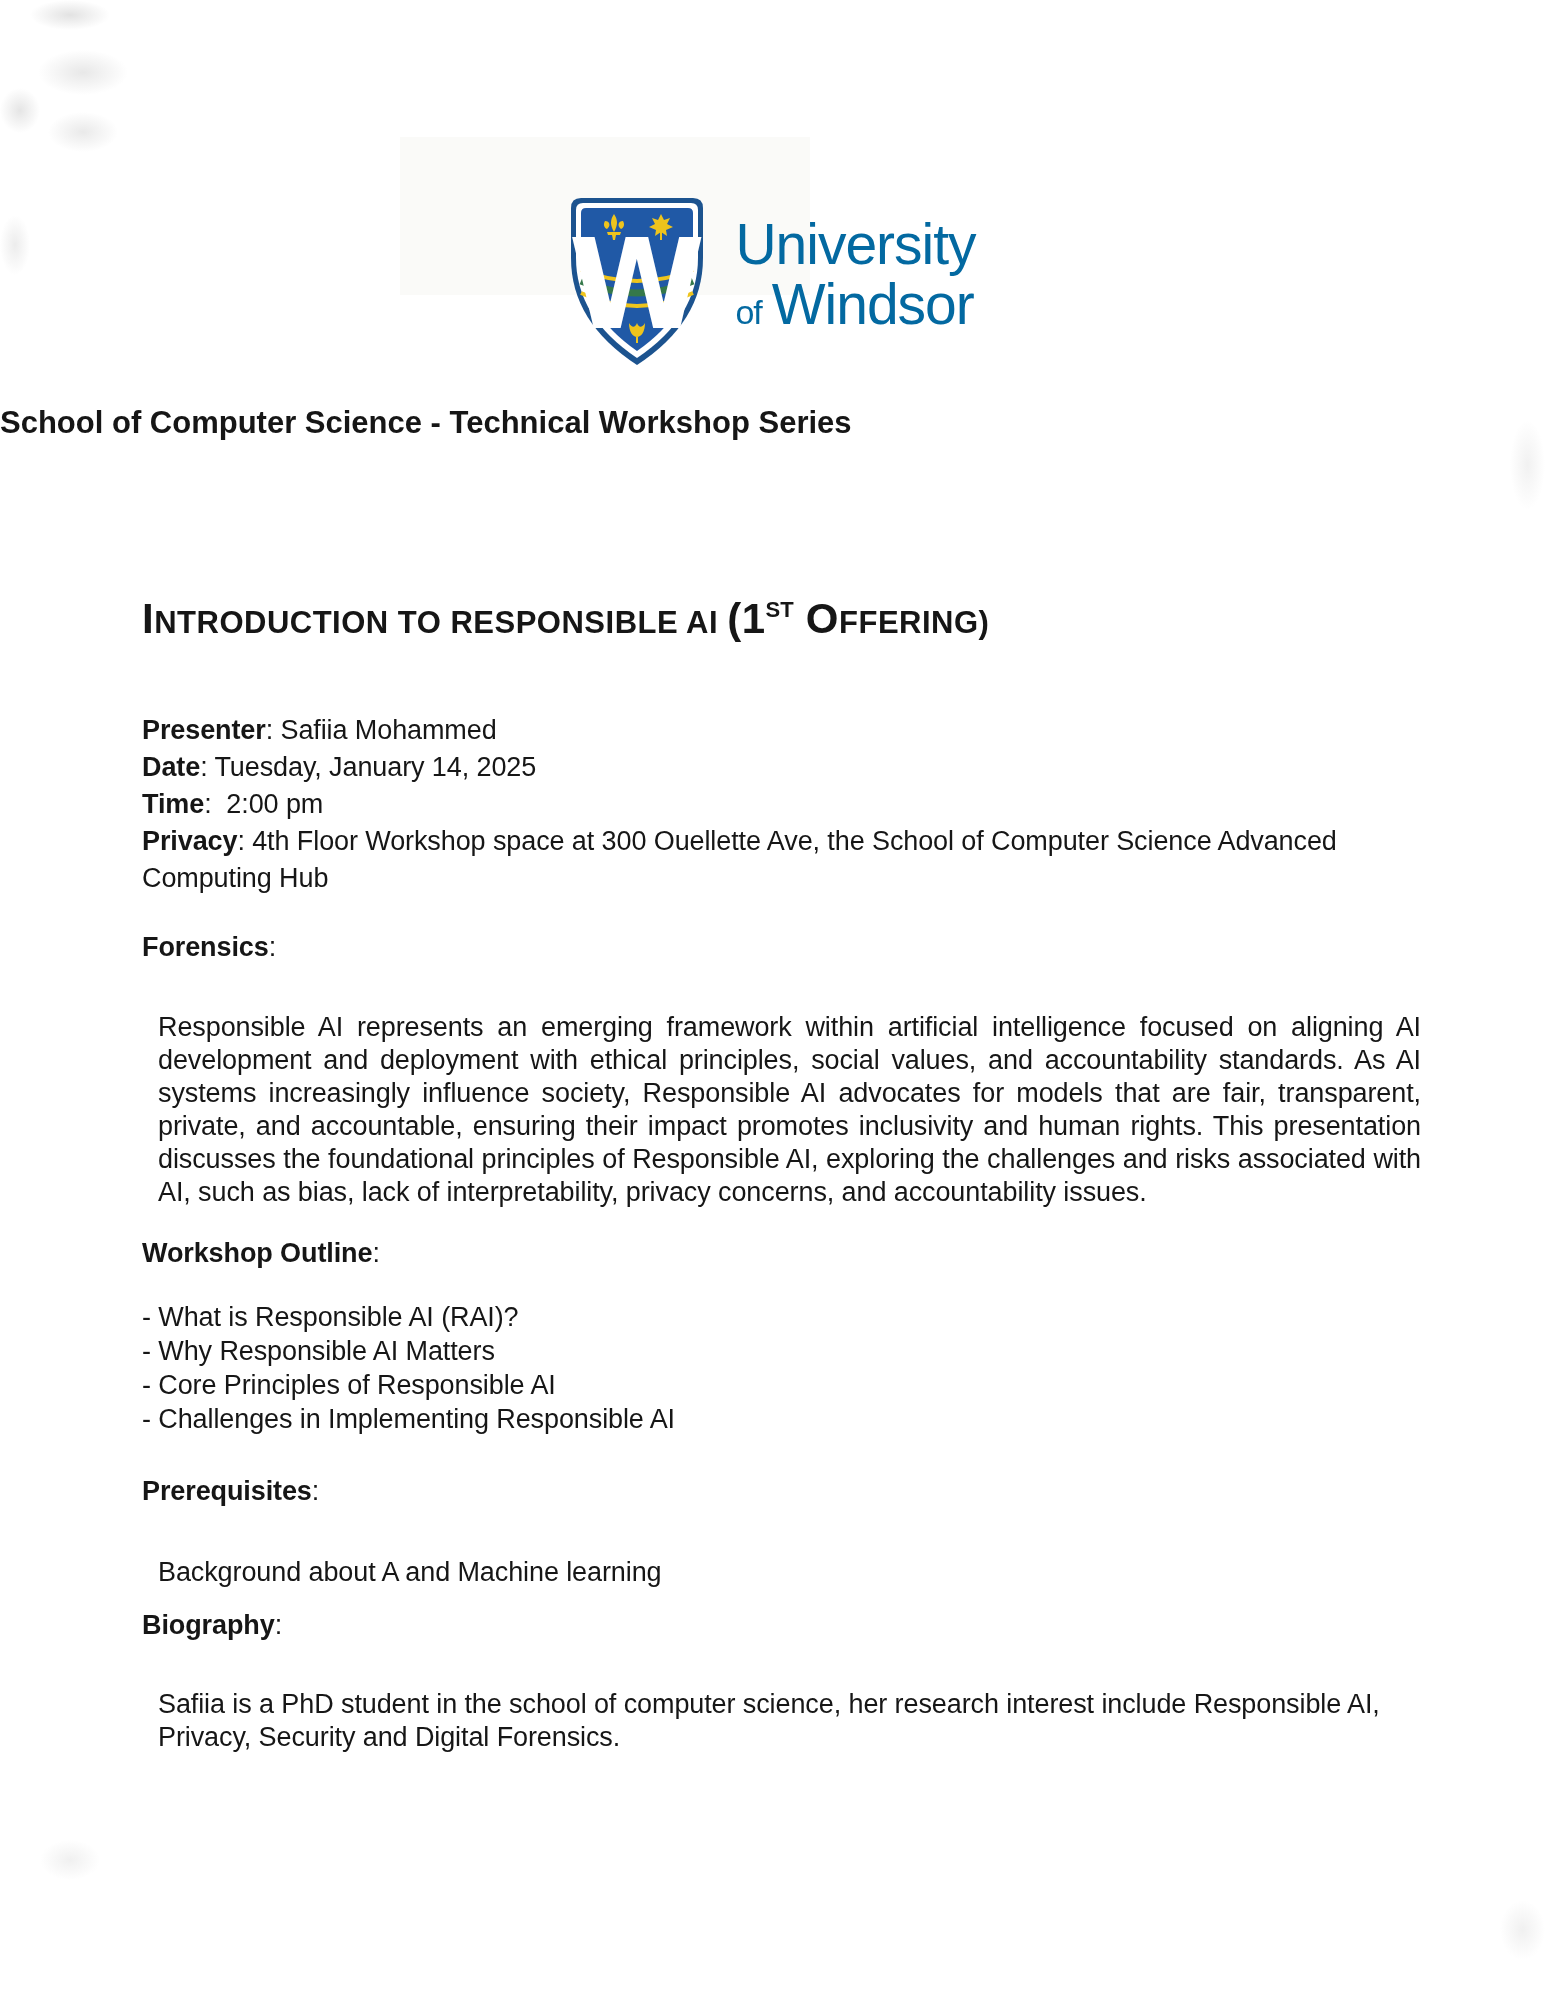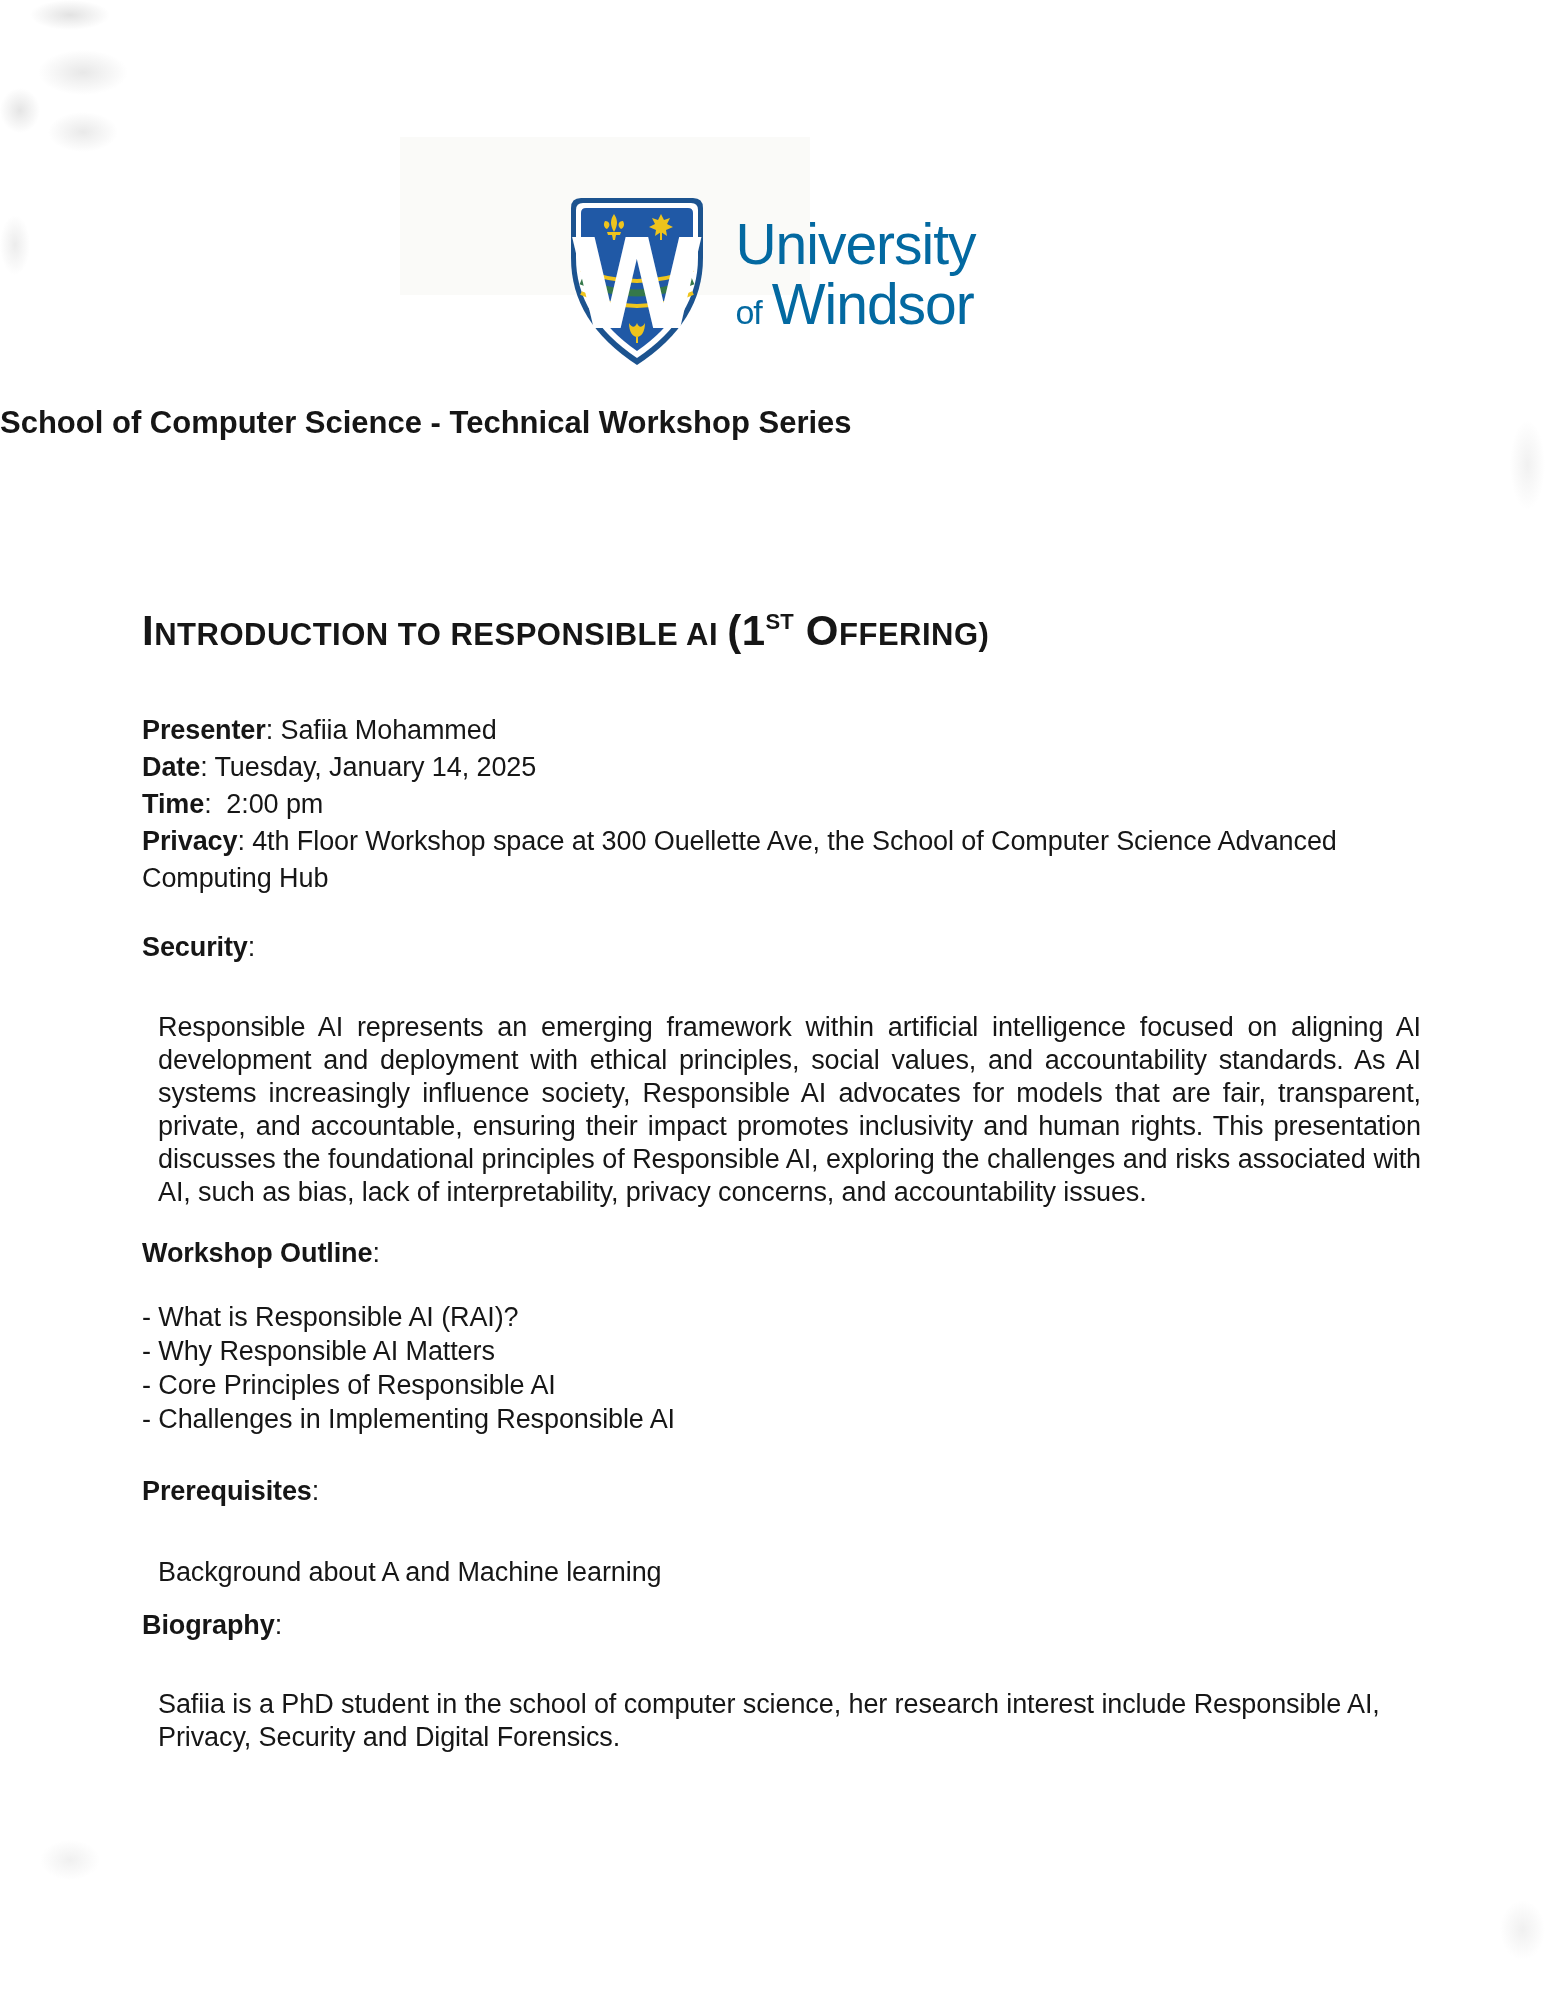--- a/index.html
+++ b/index.html
@@ -34,21 +34,21 @@
   
   .series{
     position:absolute;left:0;top:406px;width:100%;
     font-weight:bold;font-size:31px;line-height:34px;
   }
 
   
   .col{left:142px;width:1263px;position:absolute;}
 
   
-  .title{top:596px;margin:0;font-weight:bold;line-height:52px;letter-spacing:.5px;white-space:nowrap;}
+  .title{top:584px;margin:0;font-weight:bold;line-height:52px;letter-spacing:.5px;white-space:nowrap;}
   .tb{font-size:42px;}
   .ts{font-size:31px;}
   .tsup{font-size:22px;vertical-align:16px;letter-spacing:0;}
 
   
   .details{top:712px;font-size:27px;line-height:37px;letter-spacing:-.1px;}
   .dl{font-weight:bold;}
   .dsep,.dv{white-space:pre-wrap;}
 
   .sec-head{font-size:27px;line-height:34px;letter-spacing:-.1px;}
@@ -118,21 +118,21 @@
 
   <h1 class="title col"><span class="tb">I</span><span class="ts">NTRODUCTION TO RESPONSIBLE AI </span><span class="tb">(1</span><span class="tsup">ST</span><span class="tb"> O</span><span class="ts">FFERING)</span></h1>
 
   <div class="details col">
     <div><span class="dl">Presenter</span><span class="dsep">: </span><span class="dv">Safiia Mohammed</span></div>
     <div><span class="dl">Date</span><span class="dsep">: </span><span class="dv">Tuesday, January 14, 2025</span></div>
     <div><span class="dl">Time</span><span class="dsep">: </span><span class="dv"> 2:00 pm</span></div>
     <div><span class="dl">Privacy</span><span class="dsep">: </span><span class="dv">4th Floor Workshop space at 300 Ouellette Ave, the School of Computer Science Advanced Computing Hub</span></div>
   </div>
 
-  <div class="sec-head col h-abstract"><span class="hl">Security</span><span>:</span></div>
+  <div class="sec-head col h-abstract"><span class="hl">Forensics</span><span>:</span></div>
   <p class="body-text just col p-abstract">Responsible AI represents an emerging framework within artificial intelligence focused on aligning AI development and deployment with ethical principles, social values, and accountability standards. As AI systems increasingly influence society, Responsible AI advocates for models that are fair, transparent, private, and accountable, ensuring their impact promotes inclusivity and human rights. This presentation discusses the foundational principles of Responsible AI, exploring the challenges and risks associated with AI, such as bias, lack of interpretability, privacy concerns, and accountability issues.</p>
 
   <div class="sec-head col h-outline"><span class="hl">Workshop Outline</span><span>:</span></div>
   <div class="outline col">
     <div>- What is Responsible AI (RAI)?</div>
     <div>- Why Responsible AI Matters</div>
     <div>- Core Principles of Responsible AI</div>
     <div>- Challenges in Implementing Responsible AI</div>
   </div>
 

